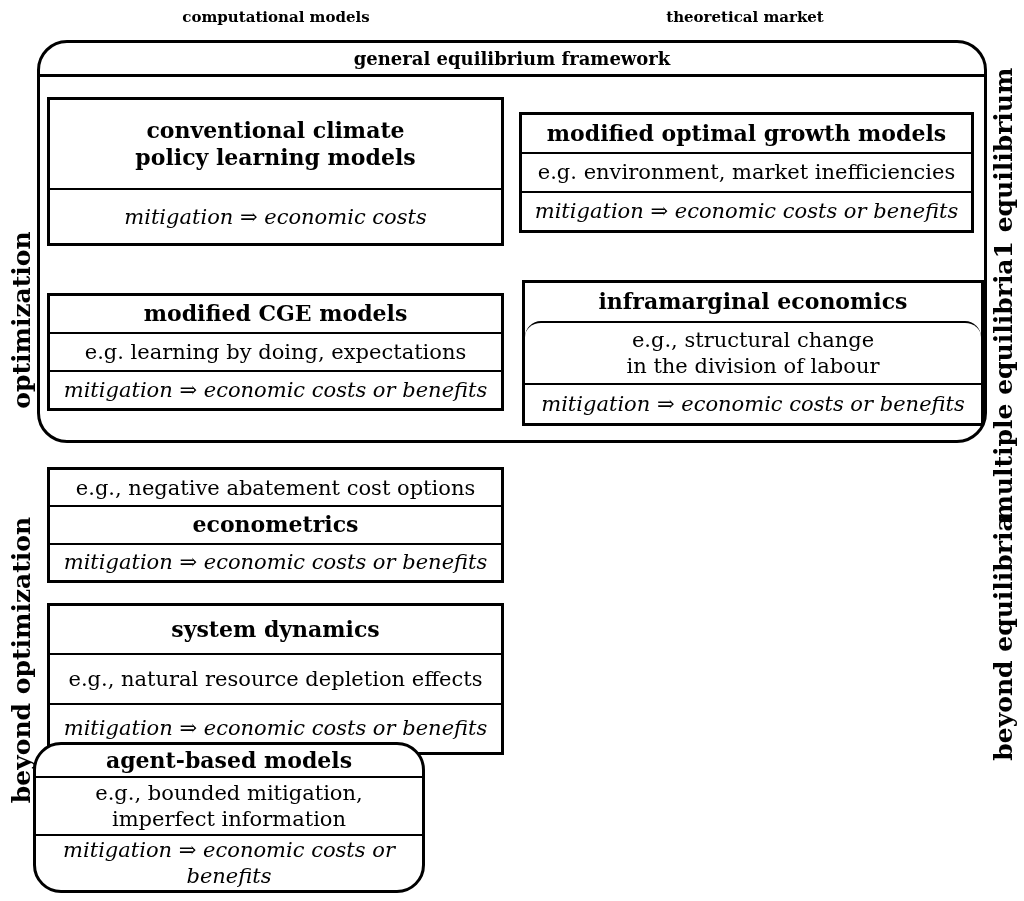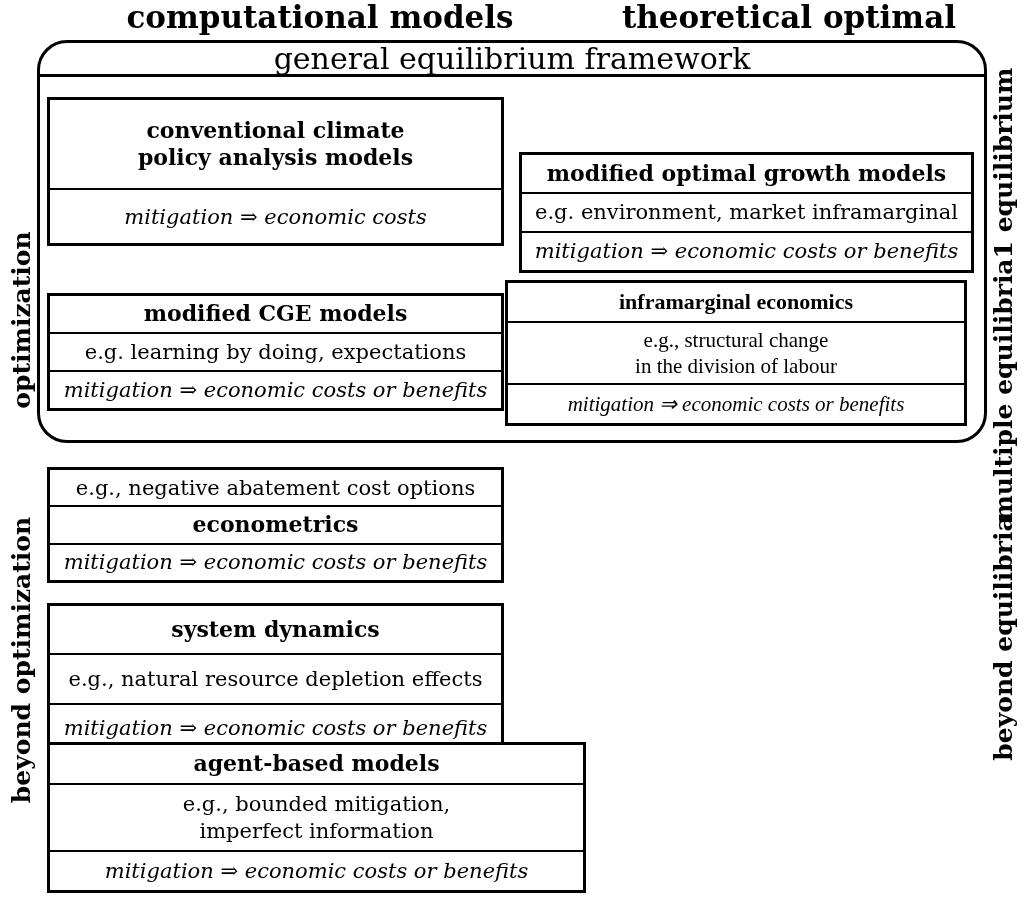--- a/index.html
+++ b/index.html
@@ -9,40 +9,39 @@
     height: 901px;
     background: #ffffff;
     color: #000000;
     font-family: "DejaVu Serif", "Liberation Serif", serif;
     overflow: hidden;
   }
   .col-header {
     position: absolute;
     transform: translate(-50%, -50%);
     font-weight: bold;
-    font-size: 31px;
+    font-size: 15px;
     white-space: nowrap;
-    margin-left: 44px;
   }
   .frame {
     position: absolute;
     left: 37px; top: 40px;
     width: 950px; height: 403px;
     border: 3.5px solid #000;
     border-radius: 30px;
     box-sizing: border-box;
   }
   .frame-header {
     height: 31px;
     border-bottom: 3.5px solid #000;
     display: flex;
     align-items: center;
     justify-content: center;
-    font-weight: normal;
-    font-size: 30px;
+    font-weight: bold;
+    font-size: 18px;
   }
   .model-box {
     position: absolute;
     border: 3px solid #000;
     box-sizing: border-box;
     background: #ffffff;
     display: flex;
     flex-direction: column;
   }
   .box-row {
@@ -68,64 +67,64 @@
     font-size: 25px;
     white-space: nowrap;
   }
 </style>
 </head>
 <body>
 
 <div class="canvas">
 
   <div class="col-header" style="left:276px; top:17px;">computational models</div>
-  <div class="col-header" style="left:745px; top:17px;">theoretical optimal</div>
+  <div class="col-header" style="left:745px; top:17px;">theoretical market</div>
 
   <div class="frame">
     <div class="frame-header">general equilibrium framework</div>
   </div>
 
   <div class="model-box" style="left:47px; top:97px; width:457px; height:149px;">
     <div class="box-row box-title" style="flex:1.7;">conventional climate
-policy analysis models</div>
+policy learning models</div>
     <div class="box-row box-outcome">mitigation ⇒ economic costs</div>
   </div>
 
-  <div class="model-box" style="left:519px; top:112px; width:455px; height:121px;margin-top:40px;">
+  <div class="model-box" style="left:519px; top:112px; width:455px; height:121px;">
     <div class="box-row box-title">modified optimal growth models</div>
-    <div class="box-row box-example">e.g. environment, market inframarginal</div>
+    <div class="box-row box-example">e.g. environment, market inefficiencies</div>
     <div class="box-row box-outcome">mitigation ⇒ economic costs or benefits</div>
   </div>
 
   <div class="model-box" style="left:47px; top:293px; width:457px; height:118px;">
     <div class="box-row box-title">modified CGE models</div>
     <div class="box-row box-example">e.g. learning by doing, expectations</div>
     <div class="box-row box-outcome">mitigation ⇒ economic costs or benefits</div>
   </div>
 
-  <div class="model-box" style="left:505px; top:280px; width:462px; height:146px;font-family:Liberation Serif, serif;">
+  <div class="model-box" style="left:522px; top:280px; width:462px; height:146px;">
     <div class="box-row box-title">inframarginal economics</div>
-    <div class="box-row box-example" style="flex:1.65;">e.g., structural change
+    <div class="box-row box-example" style="flex:1.65;border-radius:16px;">e.g., structural change
 in the division of labour</div>
     <div class="box-row box-outcome">mitigation ⇒ economic costs or benefits</div>
   </div>
 
   <div class="model-box" style="left:47px; top:467px; width:457px; height:116px;">
     <div class="box-row box-example">e.g., negative abatement cost options</div>
     <div class="box-row box-title">econometrics</div>
     <div class="box-row box-outcome">mitigation ⇒ economic costs or benefits</div>
   </div>
 
   <div class="model-box" style="left:47px; top:603px; width:457px; height:152px;">
     <div class="box-row box-title">system dynamics</div>
     <div class="box-row box-example">e.g., natural resource depletion effects</div>
     <div class="box-row box-outcome">mitigation ⇒ economic costs or benefits</div>
   </div>
 
-  <div class="model-box" style="left:47px; top:742px; width:539px; height:151px;">
+  <div class="model-box" style="left:33px; top:742px; width:392px; height:151px;border-radius:28px;">
     <div class="box-row box-title">agent-based models</div>
     <div class="box-row box-example" style="flex:1.8;">e.g., bounded mitigation,
 imperfect information</div>
     <div class="box-row box-outcome">mitigation ⇒ economic costs or benefits</div>
   </div>
 
   <div class="side-label" style="left:21px; top:320px;">optimization</div>
   <div class="side-label" style="left:21px; top:660px;">beyond optimization</div>
   <div class="side-label" style="left:1003px; top:163px;">1 equilibrium</div>
   <div class="side-label" style="left:1003px; top:390px;">multiple equilibria</div>

